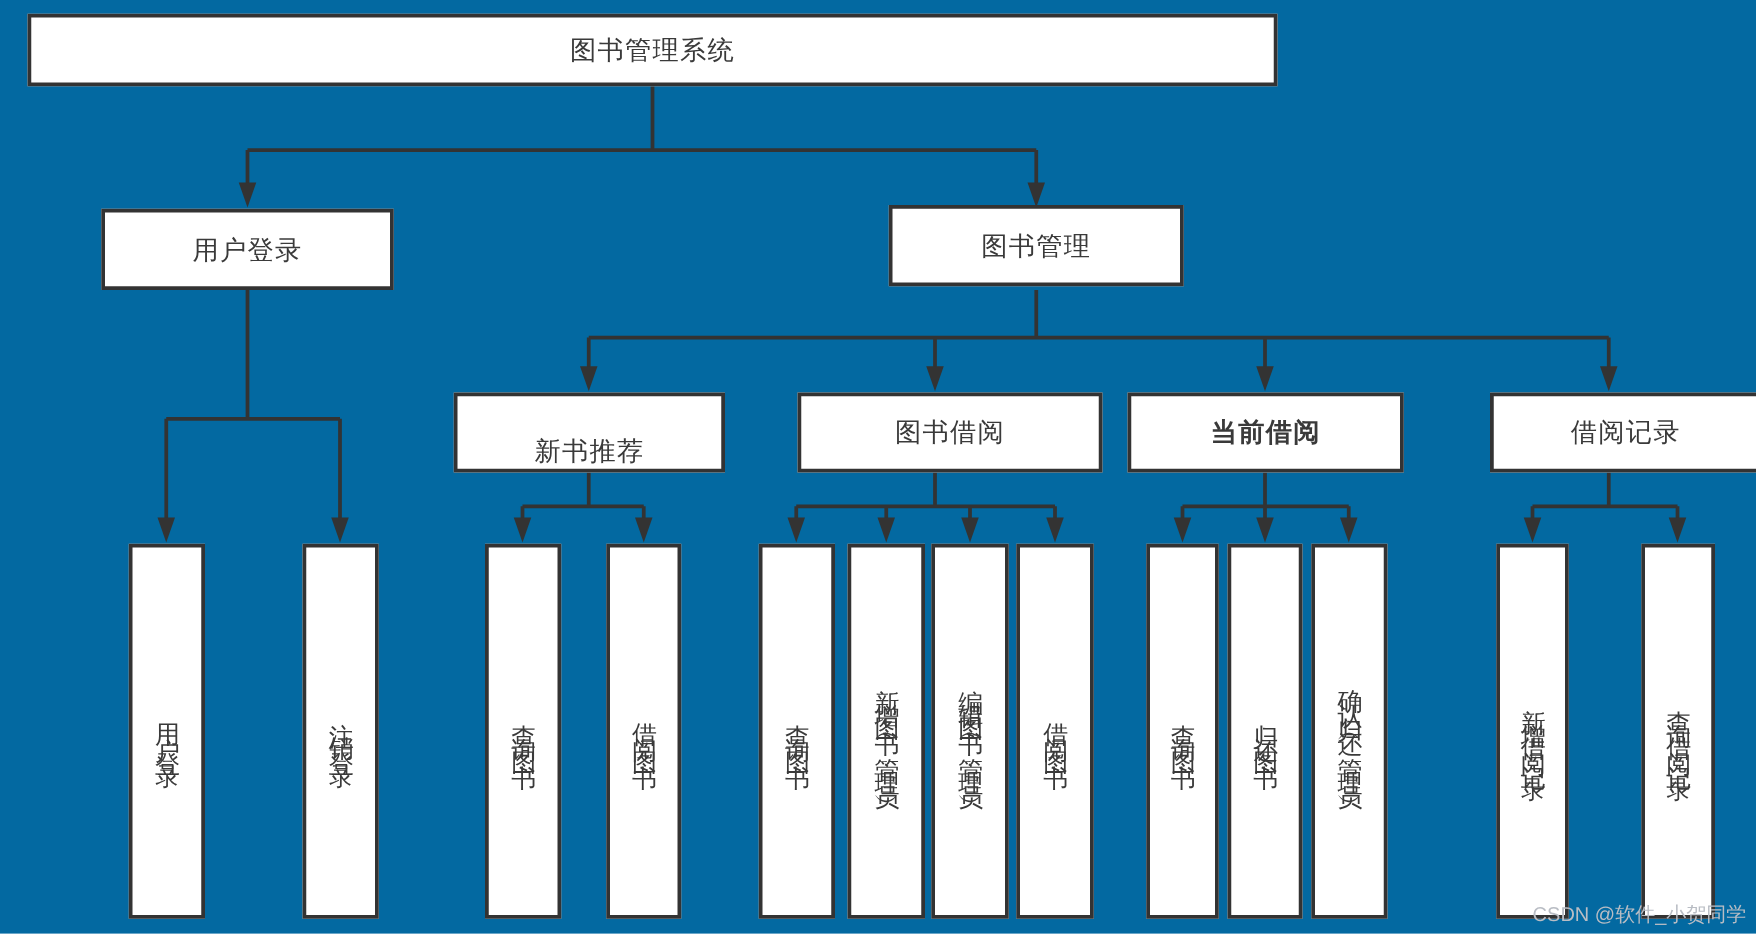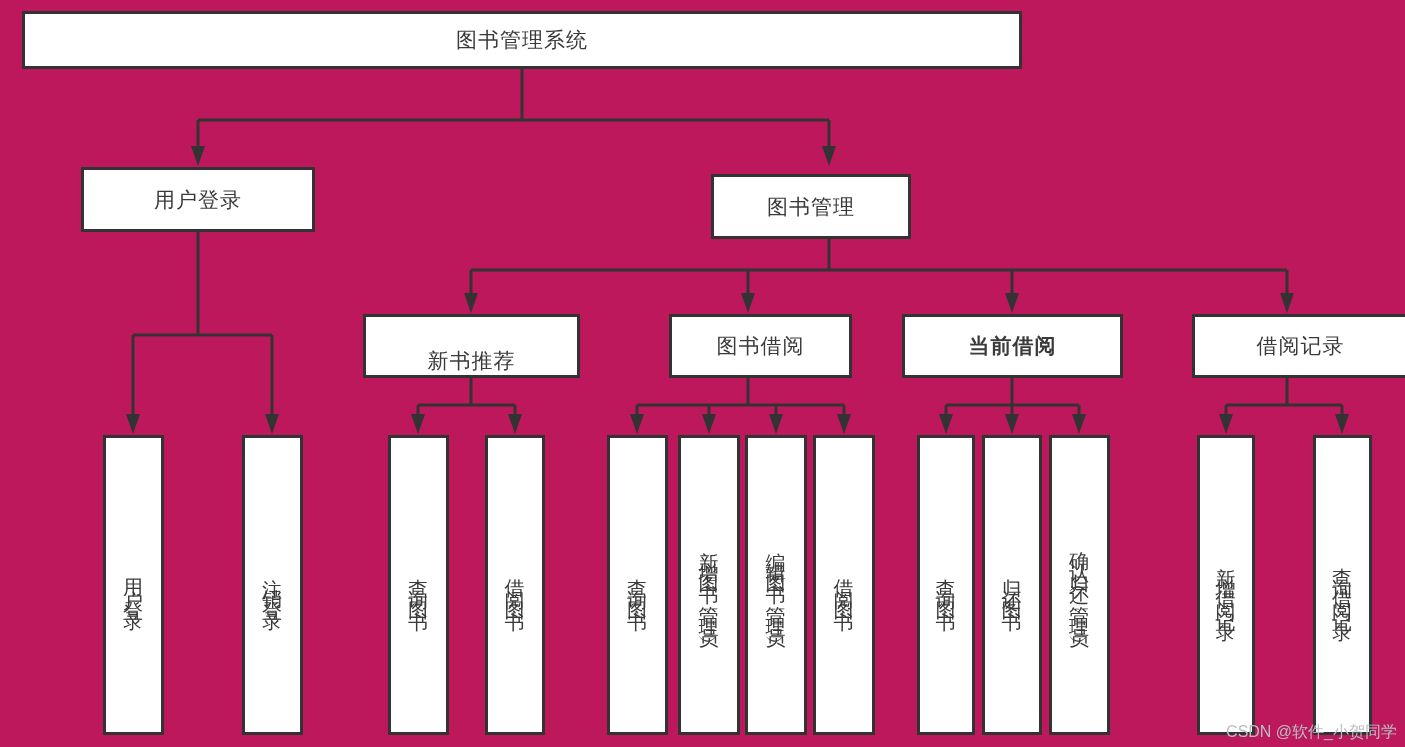--- a/index.html
+++ b/index.html
@@ -6,21 +6,21 @@
     --line: #333333;
     --text: #3a3a3a;
     --wm: #b9bdc4;
   }
   * { margin: 0; padding: 0; box-sizing: border-box; }
   html, body { background: #ffffff; }
   .stage {
     position: relative;
     width: 1405px;
     height: 747px;
-    background: #be185d;
+    background: #0369a1;
     overflow: hidden;
     font-family: "Liberation Sans", "DejaVu Sans", sans-serif;
   }
   .connectors {
     position: absolute;
     left: 0; top: 0;
     width: 1405px; height: 747px;
     z-index: 0;
   }
   .connectors path {
@@ -107,28 +107,28 @@
     <polygon points="1335,414 1349,414 1342,434"></polygon>
   </svg>
 
   <div class="box" style="left:22px; top:11px; width:1000px; height:58px;">
     <span class="hlabel">图书管理系统</span>
   </div>
 
   <div class="box" style="left:81px; top:167px; width:234px; height:65px;">
     <span class="hlabel">用户登录</span>
   </div>
-  <div class="box" style="left:711px; top:174px; width:200px; height:65px;">
+  <div class="box" style="left:711px; top:164px; width:236px; height:65px;">
     <span class="hlabel">图书管理</span>
   </div>
 
   <div class="box" style="left:363px; top:314px; width:217px; height:64px;align-items:flex-end;">
     <span class="hlabel">新书推荐</span>
   </div>
-  <div class="box" style="left:638px; top:314px; width:183px; height:64px;margin-left:31px;">
+  <div class="box" style="left:638px; top:314px; width:244px; height:64px;">
     <span class="hlabel">图书借阅</span>
   </div>
   <div class="box" style="left:902px; top:314px; width:221px; height:64px;font-weight:bold;">
     <span class="hlabel">当前借阅</span>
   </div>
   <div class="box" style="left:1179px; top:314px; width:217px; height:64px;margin-left:13px;">
     <span class="hlabel">借阅记录</span>
   </div>
 
   <div class="box" style="left:103px; top:435px; width:61px; height:300px;">

